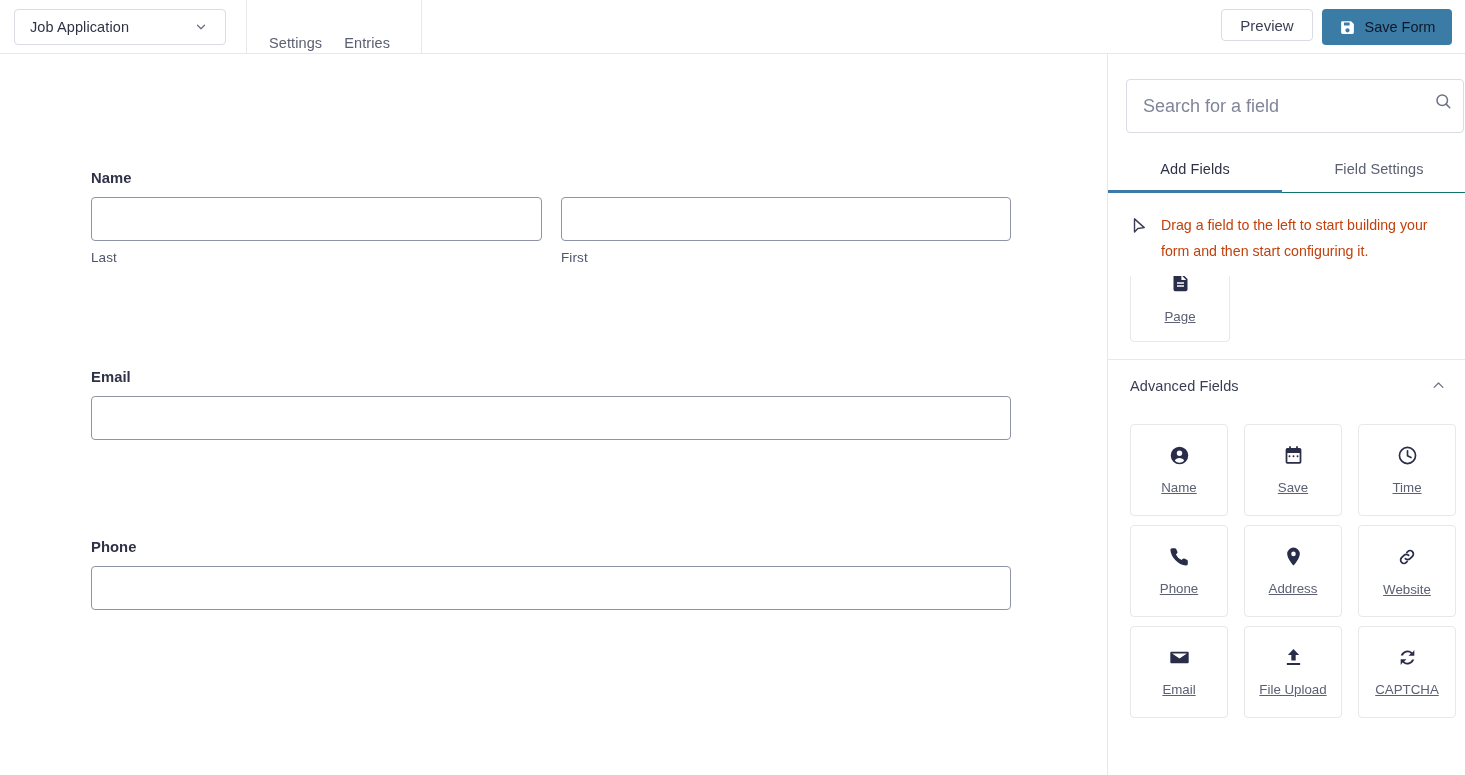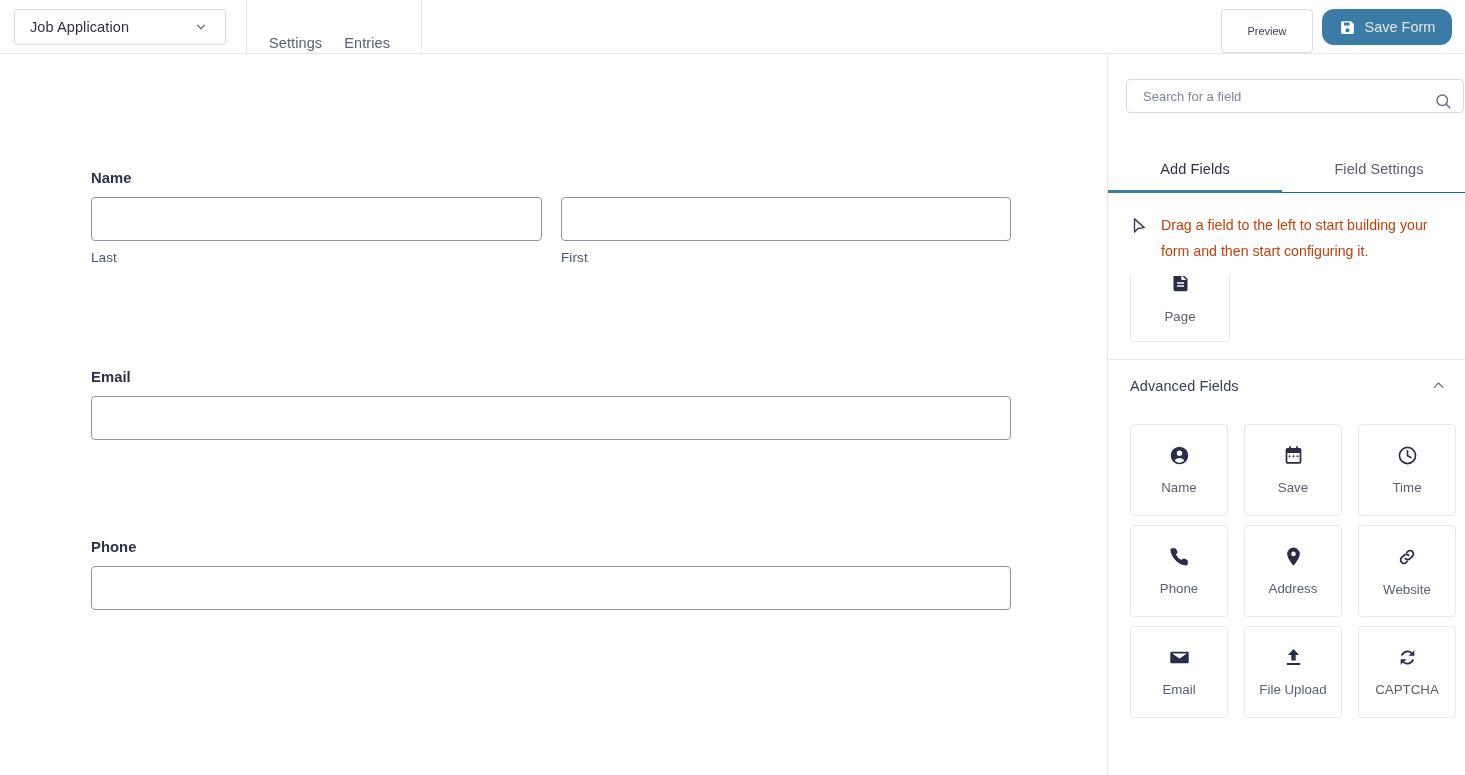--- a/index.html
+++ b/index.html
@@ -39,31 +39,31 @@
   }
   .navlinks { position: absolute; left: 247px; top: 16px; height: 54px; display: flex; align-items: center; }
   .navlink {
     font-size: 14.5px; color: #5b6073; padding: 0 0 0 0;
     margin-left: 22px; cursor: pointer; text-decoration: none; letter-spacing: 0.1px;
   }
   .navlink:first-child { margin-left: 22px; }
 
   .btn-preview {
     position: absolute; right: 152px; top: 9px;
-    width: 92px; height: 44px;
+    width: 92px; height: 32px;
     border: 1px solid #d9dce3; border-radius: 4px; background: #fff;
     font-family: "Liberation Sans", sans-serif;
-    font-size: 11px; color: #3a3e54; cursor: pointer;
+    font-size: 15px; color: #3a3e54; cursor: pointer;
     display:flex; align-items:center; justify-content:center;
   }
   .btn-save {
     position: absolute; right: 13px; top: 9px;
     width: 130px; height: 36px;
-    border: none; border-radius: 12px; background: #3a7ca5;
-    color: #e5e5e5; font-family: "Liberation Sans", sans-serif;
+    border: none; border-radius: 4px; background: #3a7ca5;
+    color: #0f172a; font-family: "Liberation Sans", sans-serif;
     font-size: 14.5px; cursor: pointer;
     display: flex; align-items: center; justify-content: center; gap: 9px;
   }
   .btn-save svg { display:block; }
 
   
   .canvas {
     position: absolute; left: 0; top: 54px;
     width: 1107px; height: 721px;
     background: #fff; overflow: hidden;
@@ -88,24 +88,24 @@
   .sidebar {
     position: absolute; left: 1107px; top: 54px;
     width: 358px; height: 721px;
     background: #fff; border-left: 1px solid #e6e8ec;
     overflow: hidden;
   }
   .search-wrap {
     position: absolute; left: 18px; top: 25px; width: 338px; height: 44px;
   }
   .search-input {
-    width: 100%; height: 34px;
+    width: 100%; height: 54px;
     border: 1px solid #d9dce3; border-radius: 4px;
     padding: 0 40px 0 16px;
-    font-family: "Liberation Sans", sans-serif; font-size: 13px;
+    font-family: "Liberation Sans", sans-serif; font-size: 18px;
     color: #2f3247; outline: none; background: #fff;
   }
   .search-input::placeholder { color: #81859a; }
   .search-icon {
     position: absolute; right: 12px; top: 13px; width: 18px; height: 18px;
     cursor: pointer;
   }
   .tabs {
     position: absolute; left: 0; top: 92px; width: 358px; height: 47px;
     display: flex; border-bottom: 1px solid #0f766e; gap: 10px;
@@ -137,21 +137,21 @@
     padding: 0 22px; margin-top: 12px;
   }
   .page-card {
     width: 100px; height: 88px;
     border: 1px solid #e6e8ec; border-radius: 4px; background: #fff;
     display: flex; flex-direction: column; align-items: center;
     justify-content: center; gap: 12px; cursor: grab;
     position: relative; top: -22px;
   }
   .page-clip { height: 66px; overflow: hidden; }
-  .card-label { font-size: 13.3px; color: #5b6073; }
+  .card-label { font-size: 13.3px; color: #5b6073; text-decoration: underline; }
 
   .section-div {
     height: 1px; background: #e6e8ec; margin: 17px 0 0 0;
   }
   .section-head {
     display: flex; align-items: flex-start; justify-content: space-between;
     padding: 18px 20px 0 22px; cursor: pointer;
   }
   .section-title { font-size: 14.5px; color: #3a3e54; letter-spacing: 0.1px; }
 

